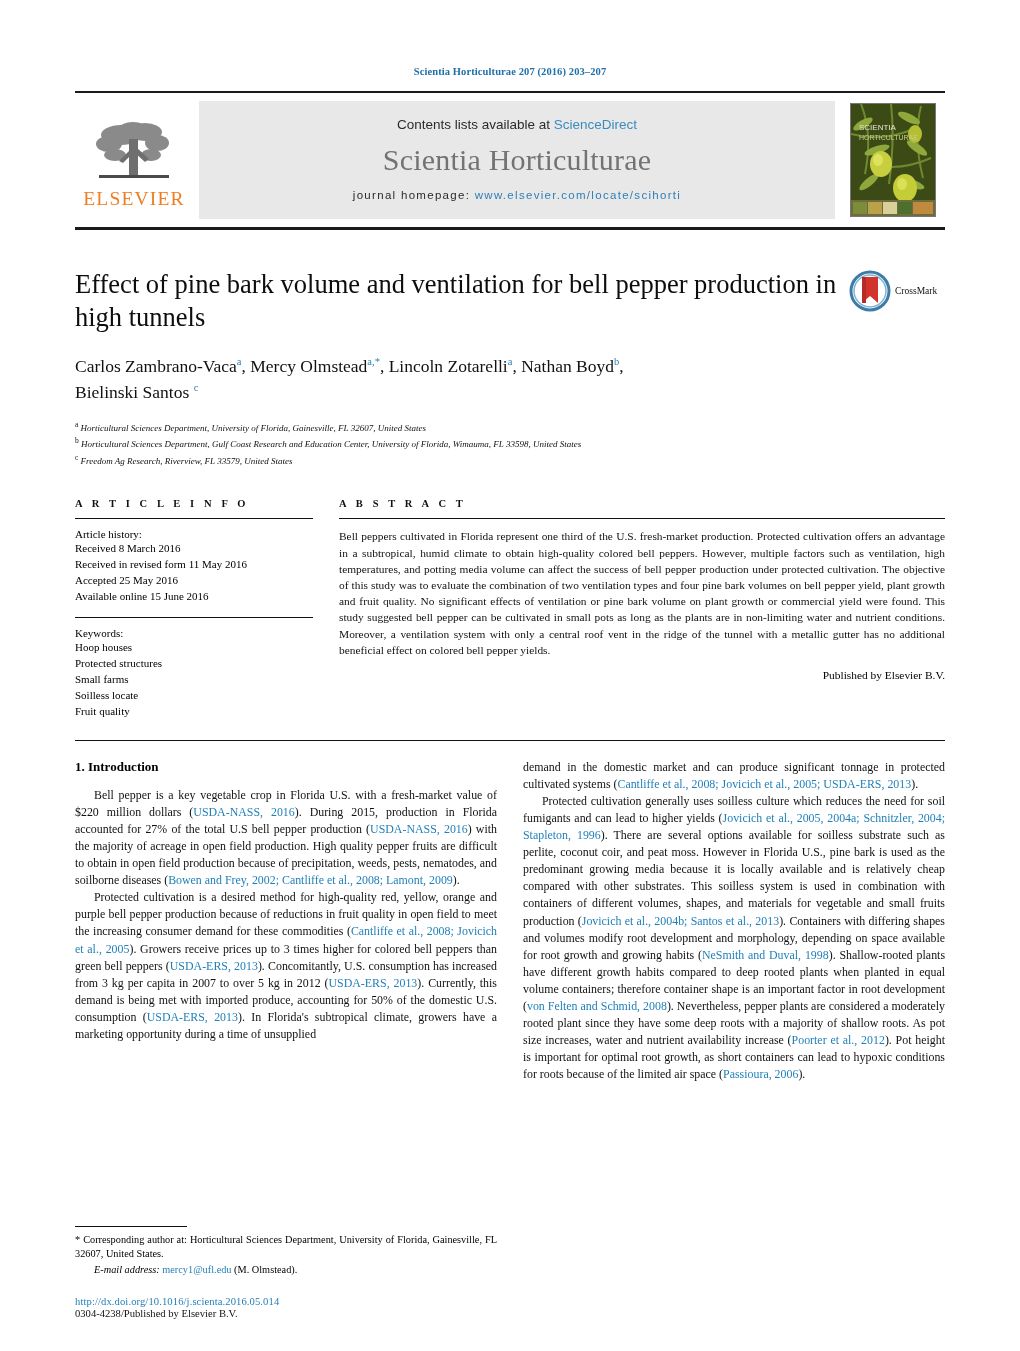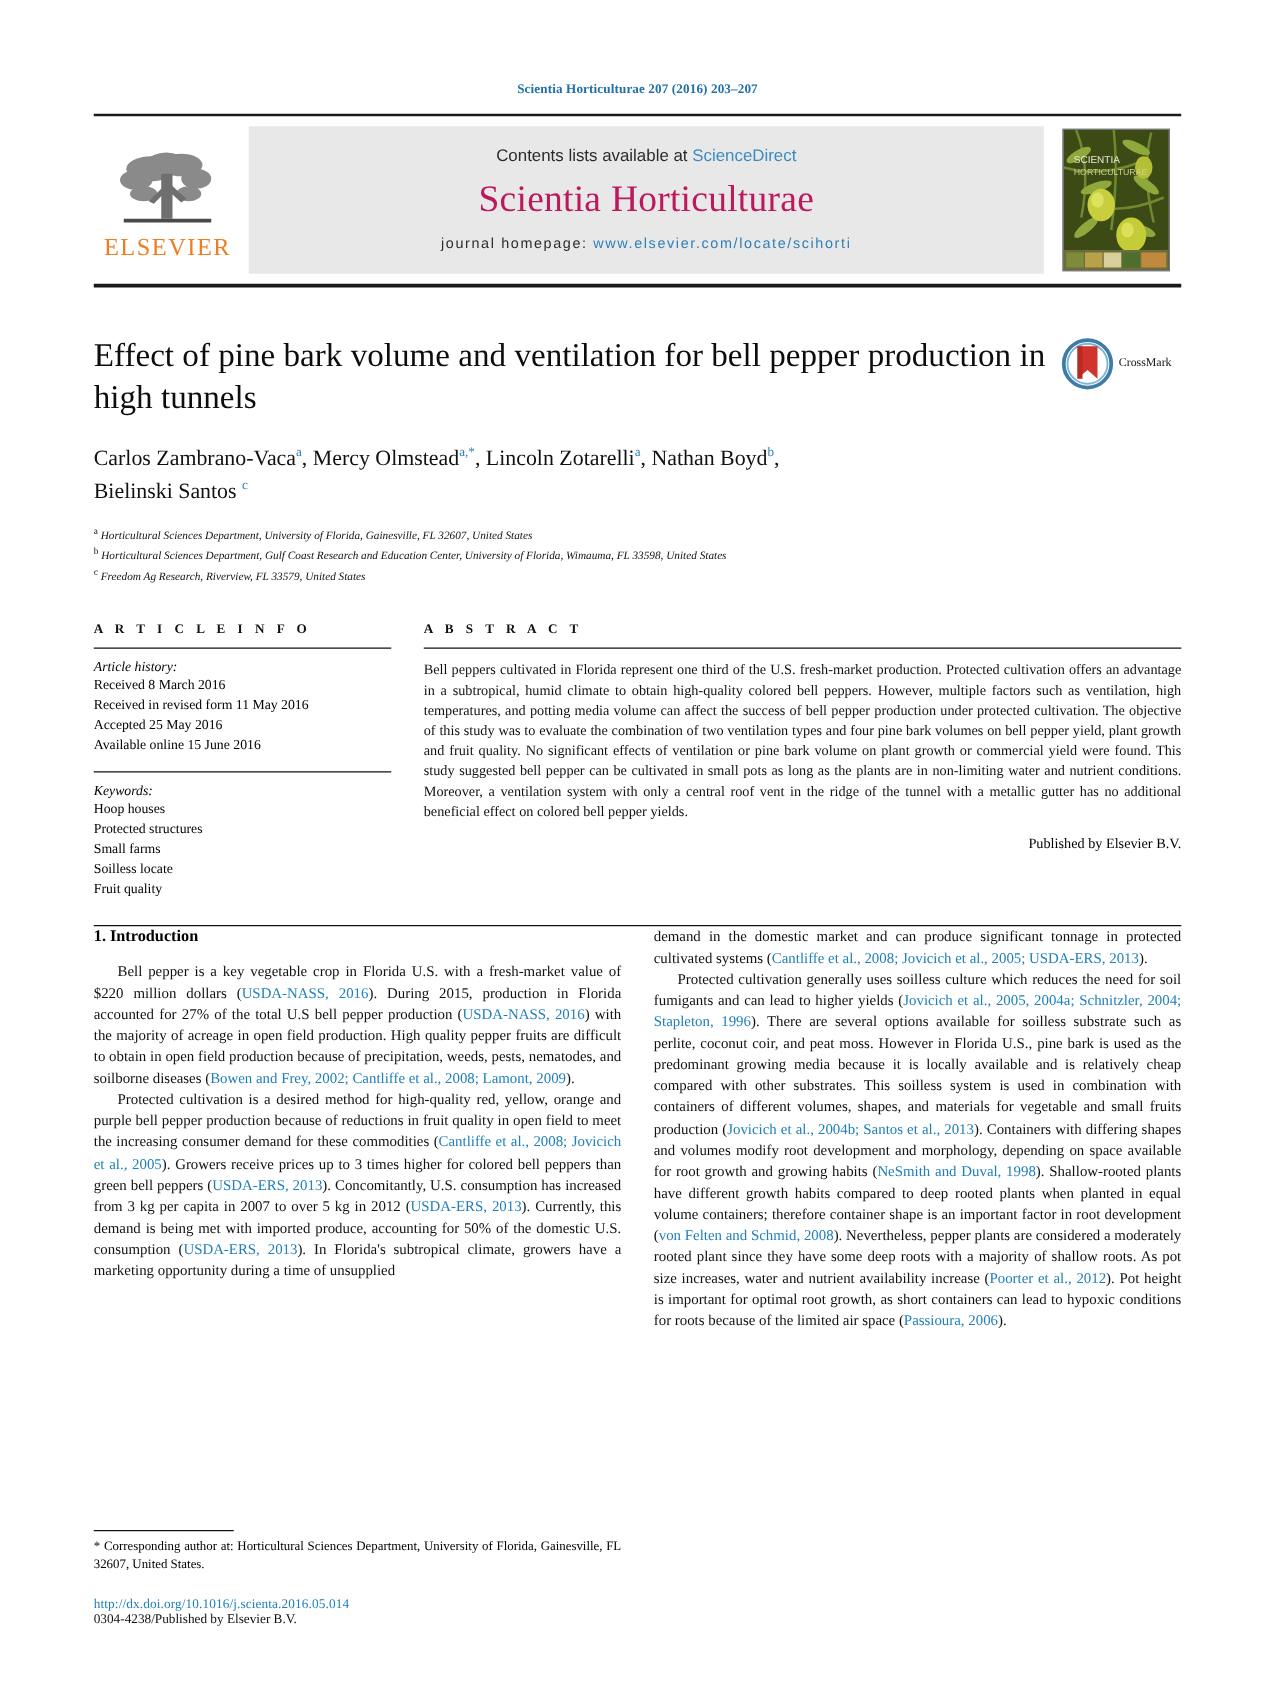--- a/index.html
+++ b/index.html
@@ -74,21 +74,21 @@
   .contents-line {
     font-family: "Liberation Sans", sans-serif;
     font-size: 13.5px;
     color: #2b2b2b;
     margin-bottom: 11px;
   }
   .contents-line .sd { color: #3a8bbf; }
   .journal-name {
     font-family: "Liberation Serif", serif;
     font-size: 30px;
-    color: #be185d;
+    color: #737373;
     margin-bottom: 12px;
     letter-spacing: 0.2px;
   }
   .homepage-line {
     font-family: "Liberation Sans", sans-serif;
     font-size: 11.5px;
     letter-spacing: 1.3px;
     color: #2b2b2b;
   }
   .homepage-line .url { color: #2f7fb5; }
@@ -170,21 +170,20 @@
     border-top: 1.3px solid #111;
     margin-top: 9px;
     margin-bottom: 9px;
   }
   .rule-mid {
     border-top: 1.3px solid #111;
     margin-top: 12px;
     margin-bottom: 9px;
   }
   .info-label {
-    font-style: italic;
     font-size: 11px;
     margin: 0 0 1px 0;
   }
   .info-list { font-size: 11px; line-height: 1.45; }
   .keywords-list { font-size: 11px; line-height: 1.45; }
   .abs-text {
     font-size: 11.4px;
     line-height: 1.42;
     text-align: justify;
     color: #111;
@@ -195,20 +194,21 @@
     font-size: 11.4px;
     margin-top: 11px;
   }
 
   
   .body-rule {
     border-top: 1.3px solid #111;
     margin-top: 20px;
   }
   .body-cols {
+    margin-top: 18px;
     display: flex;
     gap: 26px;
   }
   .bcol { width: 422px; flex: 0 0 422px; position: relative; }
   h2.section-title {
     font-size: 13px;
     font-weight: bold;
     margin: 0 0 12px 0;
     font-family: "Liberation Serif", serif;
   }
@@ -408,20 +408,21 @@
     <div class="bcol" style="height:560px;">
       <h2 class="section-title">1. Introduction</h2>
 
       <p class="body"><span>Bell pepper is a key vegetable crop in Florida U.S. with a fresh-market value of $220 million dollars (</span><span class="ref">USDA-NASS, 2016</span><span>). During 2015, production in Florida accounted for 27% of the total U.S bell pepper production (</span><span class="ref">USDA-NASS, 2016</span><span>) with the majority of acreage in open field production. High quality pepper fruits are difficult to obtain in open field production because of precipitation, weeds, pests, nematodes, and soilborne diseases (</span><span class="ref">Bowen and Frey, 2002; Cantliffe et al., 2008; Lamont, 2009</span><span>).</span></p>
 
       <p class="body"><span>Protected cultivation is a desired method for high-quality red, yellow, orange and purple bell pepper production because of reductions in fruit quality in open field to meet the increasing consumer demand for these commodities (</span><span class="ref">Cantliffe et al., 2008; Jovicich et al., 2005</span><span>). Growers receive prices up to 3 times higher for colored bell peppers than green bell peppers (</span><span class="ref">USDA-ERS, 2013</span><span>). Concomitantly, U.S. consumption has increased from 3 kg per capita in 2007 to over 5 kg in 2012 (</span><span class="ref">USDA-ERS, 2013</span><span>). Currently, this demand is being met with imported produce, accounting for 50% of the domestic U.S. consumption (</span><span class="ref">USDA-ERS, 2013</span><span>). In Florida's subtropical climate, growers have a marketing opportunity during a time of unsupplied</span></p>
 
       <div class="footnote-wrap">
         <div class="fn-rule"></div>
         <p class="fn-text">* Corresponding author at: Horticultural Sciences Department, University of Florida, Gainesville, FL 32607, United States.</p>
+        <p class="fn-email"><i>E-mail address:</i> <span class="ref">mercy1@ufl.edu</span><span> (M. Olmstead).</span></p>
         <div class="doi-line">http://dx.doi.org/10.1016/j.scienta.2016.05.014</div>
         <div class="issn-line">0304-4238/Published by Elsevier B.V.</div>
       </div>
     </div>
 
     <div class="bcol">
       <p class="body" style="text-indent:0;"><span>demand in the domestic market and can produce significant tonnage in protected cultivated systems (</span><span class="ref">Cantliffe et al., 2008; Jovicich et al., 2005; USDA-ERS, 2013</span><span>).</span></p>
 
       <p class="body"><span>Protected cultivation generally uses soilless culture which reduces the need for soil fumigants and can lead to higher yields (</span><span class="ref">Jovicich et al., 2005, 2004a; Schnitzler, 2004; Stapleton, 1996</span><span>). There are several options available for soilless substrate such as perlite, coconut coir, and peat moss. However in Florida U.S., pine bark is used as the predominant growing media because it is locally available and is relatively cheap compared with other substrates. This soilless system is used in combination with containers of different volumes, shapes, and materials for vegetable and small fruits production (</span><span class="ref">Jovicich et al., 2004b; Santos et al., 2013</span><span>). Containers with differing shapes and volumes modify root development and morphology, depending on space available for root growth and growing habits (</span><span class="ref">NeSmith and Duval, 1998</span><span>). Shallow-rooted plants have different growth habits compared to deep rooted plants when planted in equal volume containers; therefore container shape is an important factor in root development (</span><span class="ref">von Felten and Schmid, 2008</span><span>). Nevertheless, pepper plants are considered a moderately rooted plant since they have some deep roots with a majority of shallow roots. As pot size increases, water and nutrient availability increase (</span><span class="ref">Poorter et al., 2012</span><span>). Pot height is important for optimal root growth, as short containers can lead to hypoxic conditions for roots because of the limited air space (</span><span class="ref">Passioura, 2006</span><span>).</span></p>
     </div>

